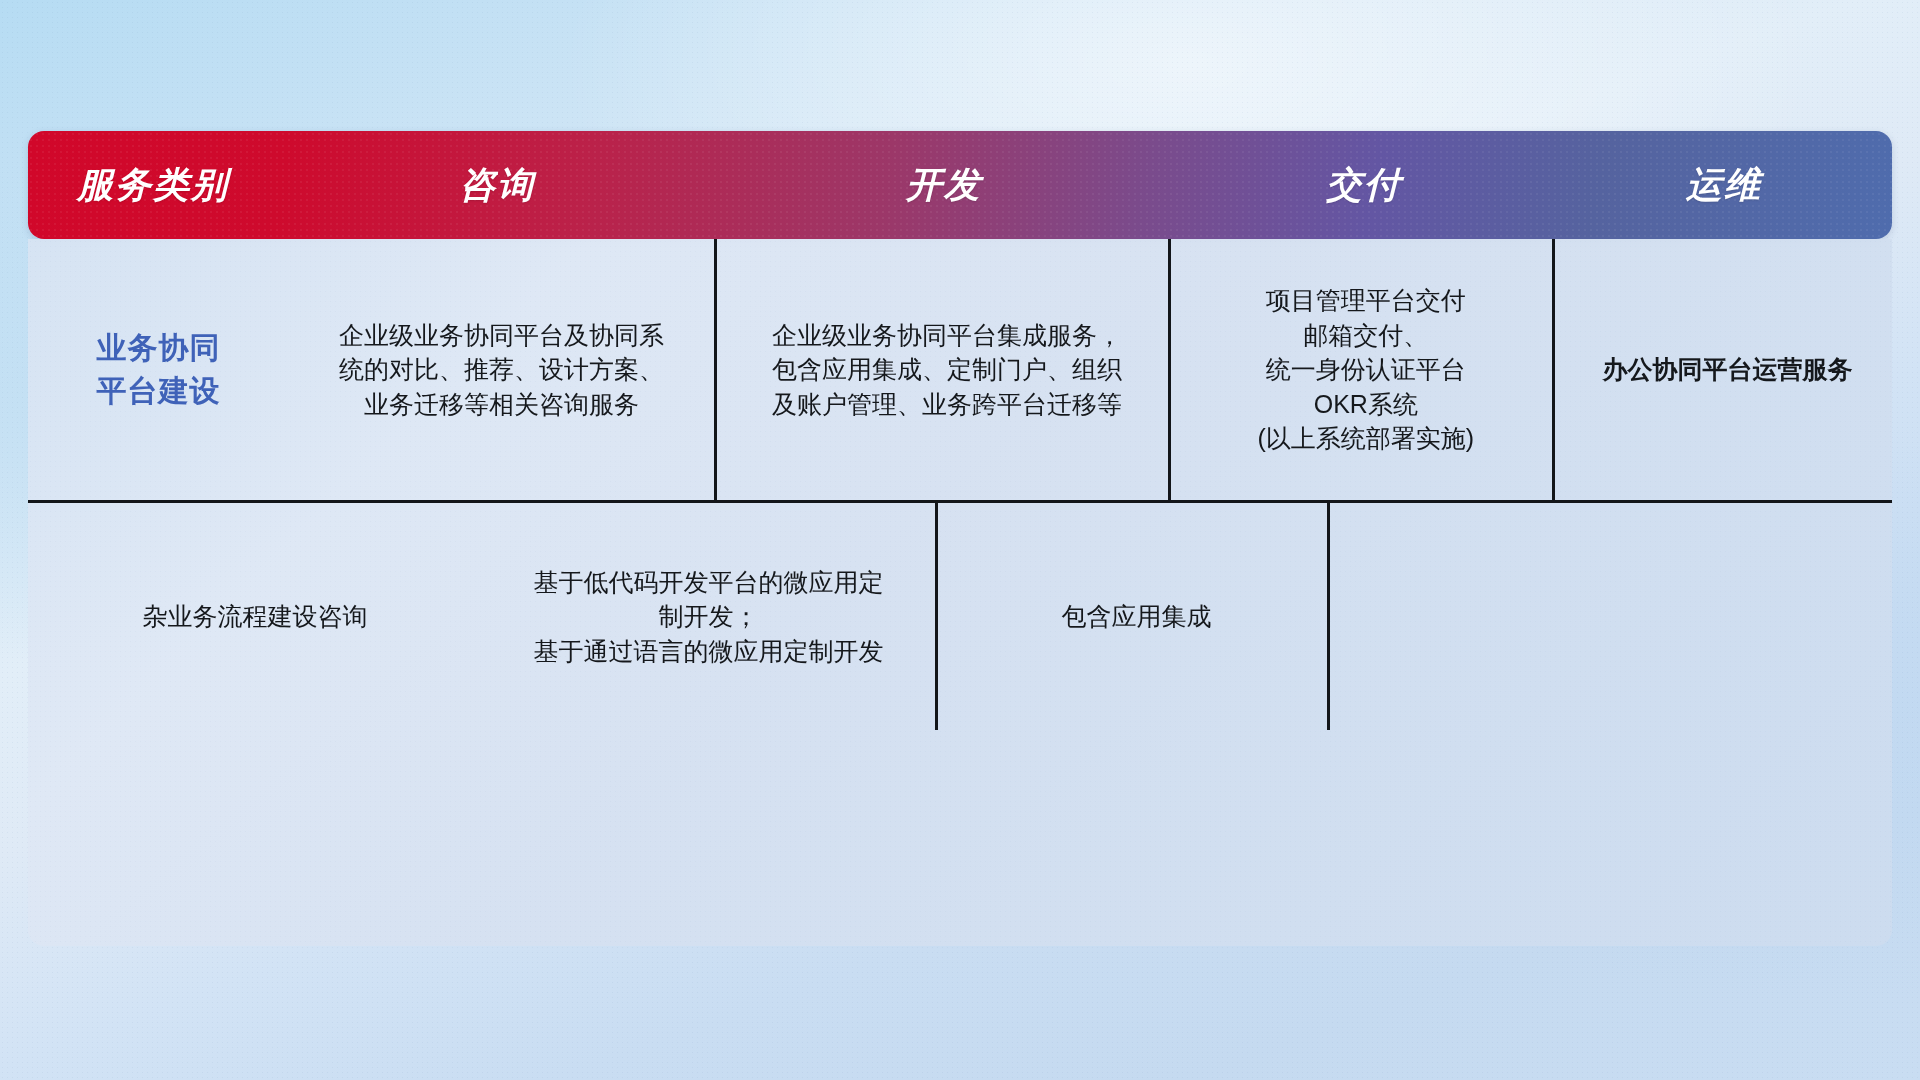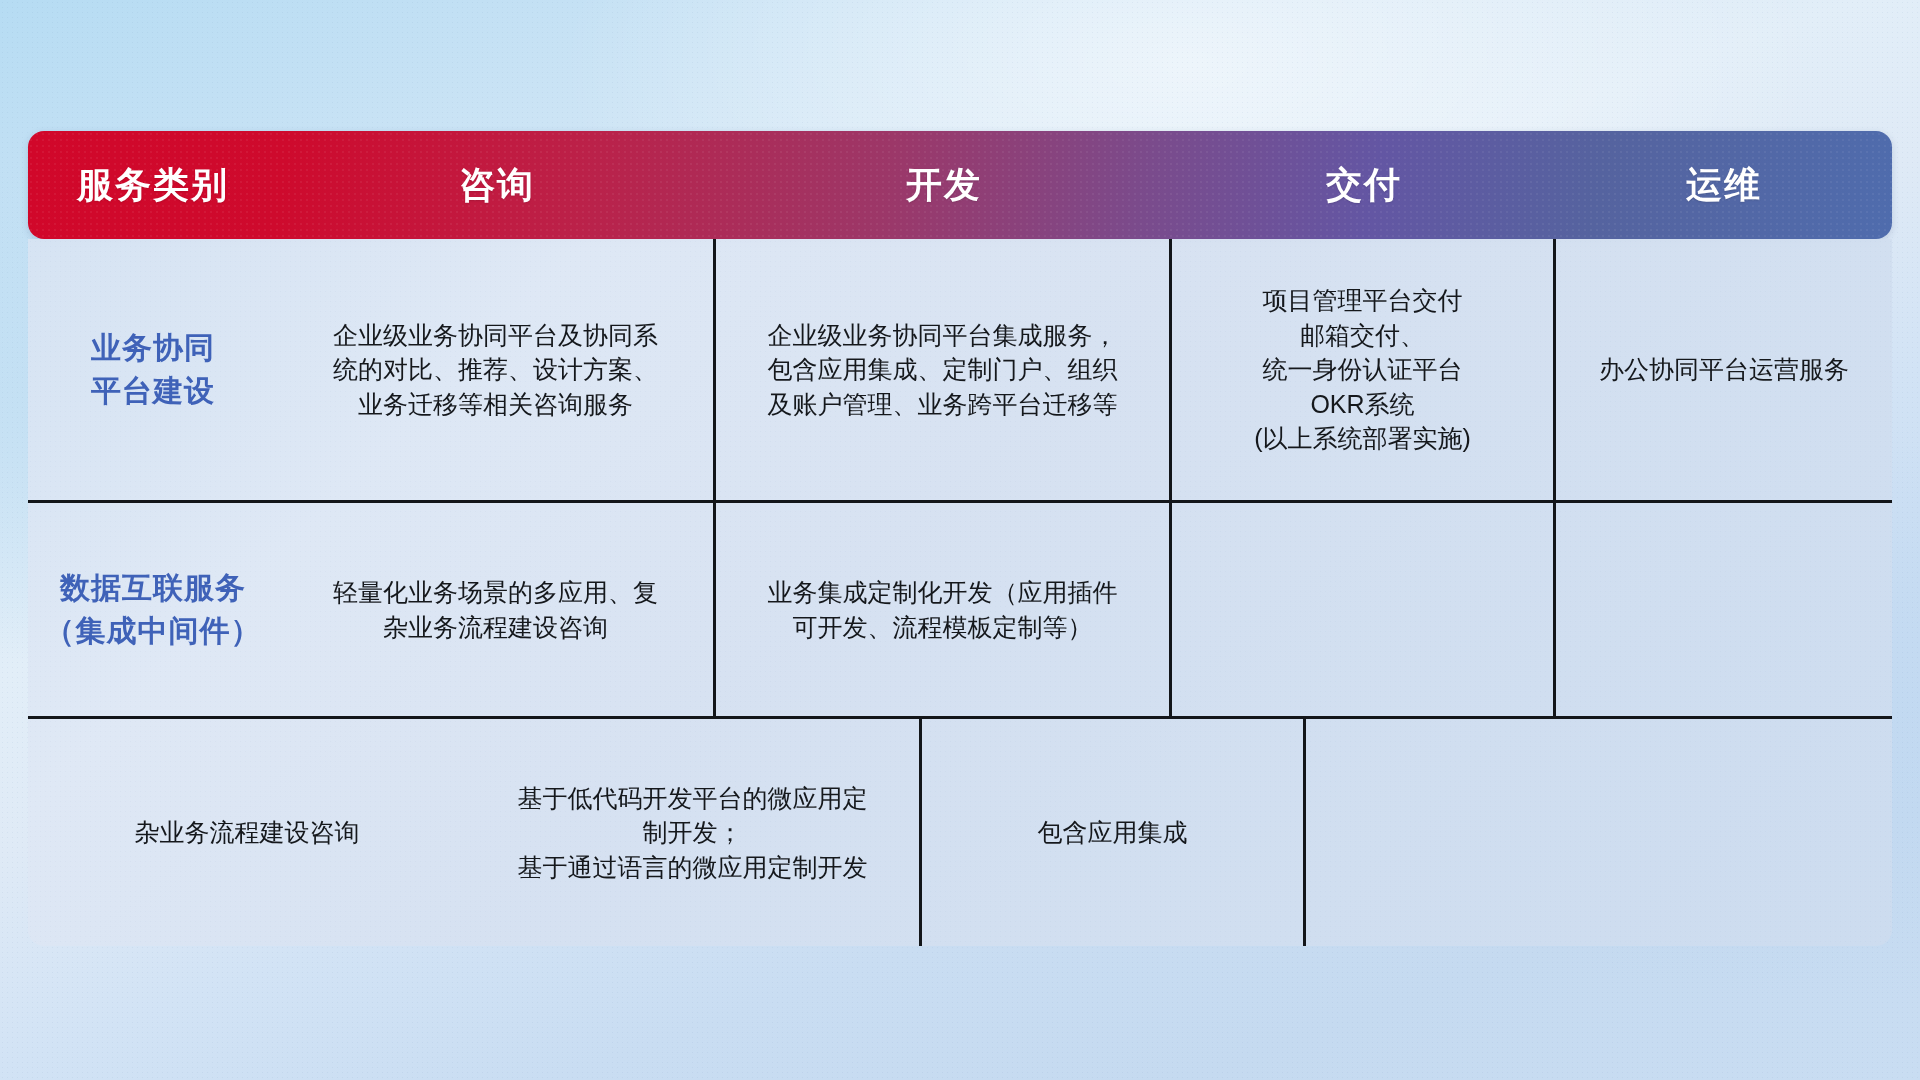--- a/index.html
+++ b/index.html
@@ -53,20 +53,21 @@
         #d1072a 0%,
         #ce0a2d 14%,
         #bb2149 30%,
         #9c3768 46%,
         #7a4b8c 60%,
         #6356a3 72%,
         #55639f 84%,
         #4f6cad 100%);
     box-shadow:0 2px 7px rgba(60,80,130,.18);
     position:relative;
+    font-style:italic;
   }
   .thead::after{
     content:"";
     position:absolute; inset:0;
     background-image:radial-gradient(rgba(255,255,255,.10) 0.9px, transparent 1px);
     background-size:6px 6px;
     opacity:.55;
     pointer-events:none;
   }
   .th{
@@ -109,23 +110,24 @@
   .row:last-child{ border-bottom:none; }
   .td{
     display:flex; align-items:center; justify-content:center;
     padding:10px 14px;
     text-align:center;
     color:#15181c;
     font-size:25px;
     line-height:1.38;
     border-right:3px solid #13161a;
     white-space:pre-line;
+    margin-left:8px;
   }
   .td:first-child{ border-right:none; }
-  .td:last-child{ border-right:none; }
+  .td:last-child{ border-right:none;font-weight:bold; }
 
   .cat{
     color:#3f62b8;
     font-weight:bold;
     font-size:30px;
     line-height:1.42;
     letter-spacing:1px;
   }
 
   
@@ -167,30 +169,20 @@
 包含应用集成、定制门户、组织
 及账户管理、业务跨平台迁移等</div>
       <div class="td c3">项目管理平台交付
 邮箱交付、
 统一身份认证平台
 OKR系统
 (以上系统部署实施)</div>
       <div class="td c4">办公协同平台运营服务</div>
     </div>
 
-    <div class="row r1">
-      <div class="td c0 cat">数据互联服务
-（集成中间件）</div>
-      <div class="td c1">轻量化业务场景的多应用、复
-杂业务流程建设咨询</div>
-      <div class="td c2">业务集成定制化开发（应用插件
-可开发、流程模板定制等）</div>
-      <div class="td c3"></div>
-      <div class="td c4"></div>
-    </div>
 
     <div class="row r2">
       <div class="td c1">杂业务流程建设咨询</div>
       <div class="td c2">基于低代码开发平台的微应用定
 制开发；
 基于通过语言的微应用定制开发</div>
       <div class="td c3">包含应用集成</div>
       <div class="td c4"></div>
     </div>
 

